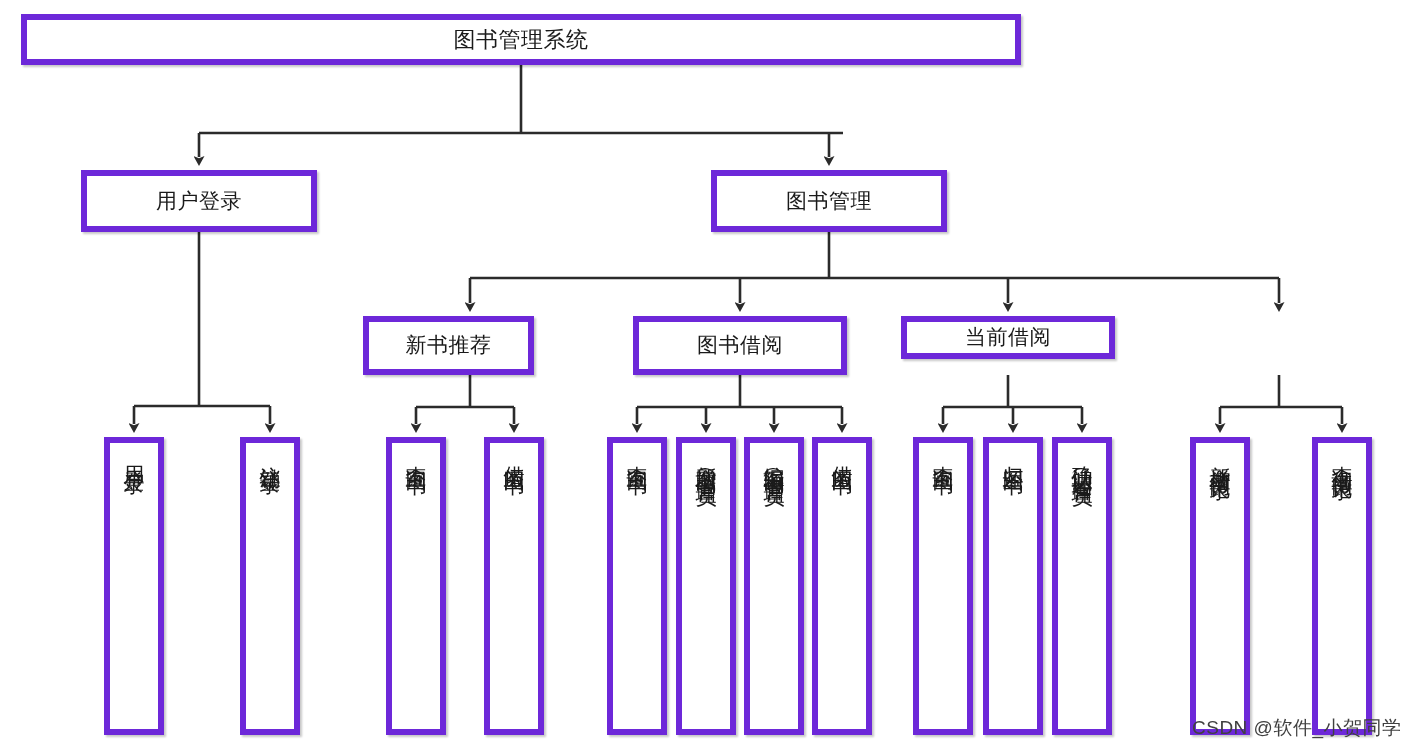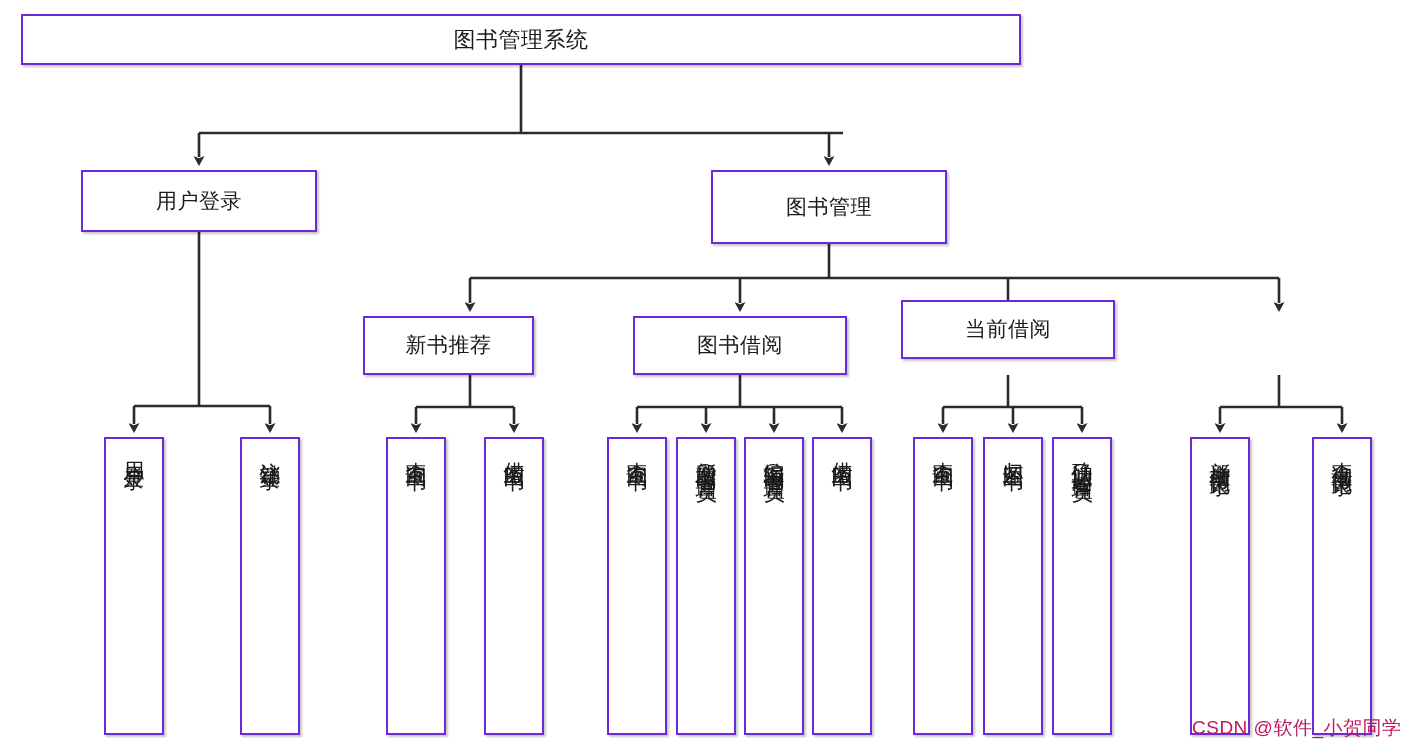--- a/index.html
+++ b/index.html
@@ -22,21 +22,21 @@
     left: 0;
     top: 0;
     width: 1405px;
     height: 747px;
     pointer-events: none;
   }
   .node {
     position: absolute;
     box-sizing: border-box;
     background: #ffffff;
-    border: 2px solid #6d28d9;
+    border: 6px solid #6d28d9;
     box-shadow: 2px 2px 2px rgba(0,0,0,0.22);
     display: flex;
     align-items: center;
     justify-content: center;
     color: #1a1a1a;
     z-index: 2;
   }
   .node-label {
     display: block;
     text-align: center;
@@ -59,21 +59,21 @@
     writing-mode: vertical-rl;
     text-orientation: upright;
     font-size: 21px;
     line-height: 1.05;
     letter-spacing: 3px;
     white-space: normal;
   }
   .watermark {
     position: absolute;
     font-size: 19px;
-    color: #be185d;
+    color: #404040;
     white-space: nowrap;
     z-index: 3;
     letter-spacing: 0.5px;
   }
 </style>
 </head>
 <body>
 
 <div id="canvas">
 
@@ -127,31 +127,31 @@
     </g>
   </svg>
 
   <div class="node h-node node-root" style="left:21px; top:14px; width:1000px; height:51px;">
     <span class="node-label">图书管理系统</span>
   </div>
 
   <div class="node h-node" style="left:81px; top:170px; width:236px; height:62px;">
     <span class="node-label">用户登录</span>
   </div>
-  <div class="node h-node" style="left:711px; top:170px; width:236px; height:74px;">
+  <div class="node h-node" style="left:711px; top:170px; width:236px; height:62px;">
     <span class="node-label">图书管理</span>
   </div>
 
   <div class="node h-node" style="left:363px; top:316px; width:171px; height:59px;">
     <span class="node-label">新书推荐</span>
   </div>
   <div class="node h-node" style="left:633px; top:316px; width:214px; height:59px;justify-content:center;">
     <span class="node-label">图书借阅</span>
   </div>
-  <div class="node h-node" style="left:901px; top:300px; width:214px; height:59px;">
+  <div class="node h-node" style="left:901px; top:316px; width:214px; height:43px;">
     <span class="node-label">当前借阅</span>
   </div>
 
   <div class="node v-node" style="left:104px; top:437px; width:60px; height:298px;">
     <span class="node-label">用户登录</span>
   </div>
   <div class="node v-node" style="left:240px; top:437px; width:60px; height:298px;">
     <span class="node-label">注销登录</span>
   </div>
   <div class="node v-node" style="left:386px; top:437px; width:60px; height:298px;">

